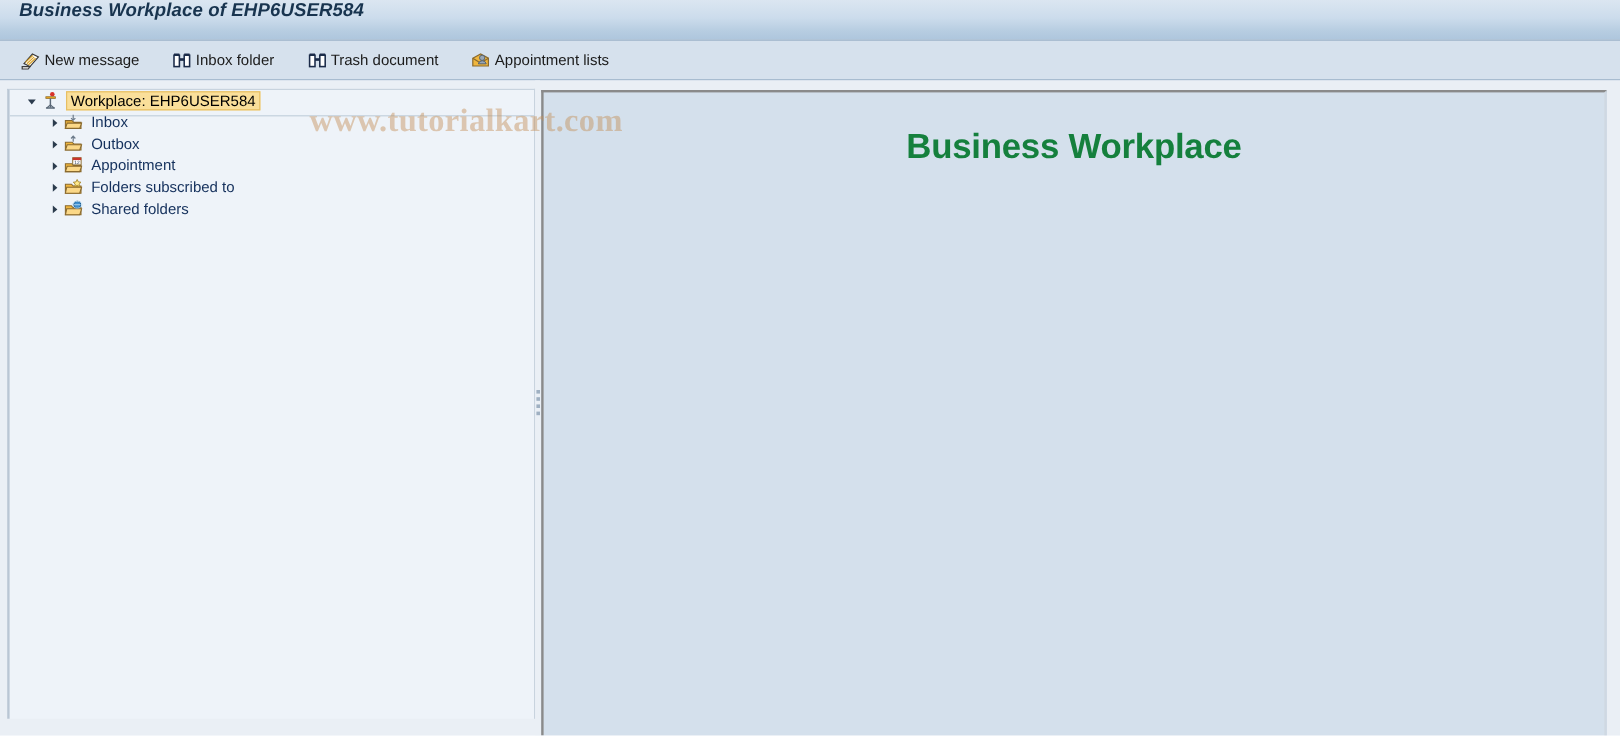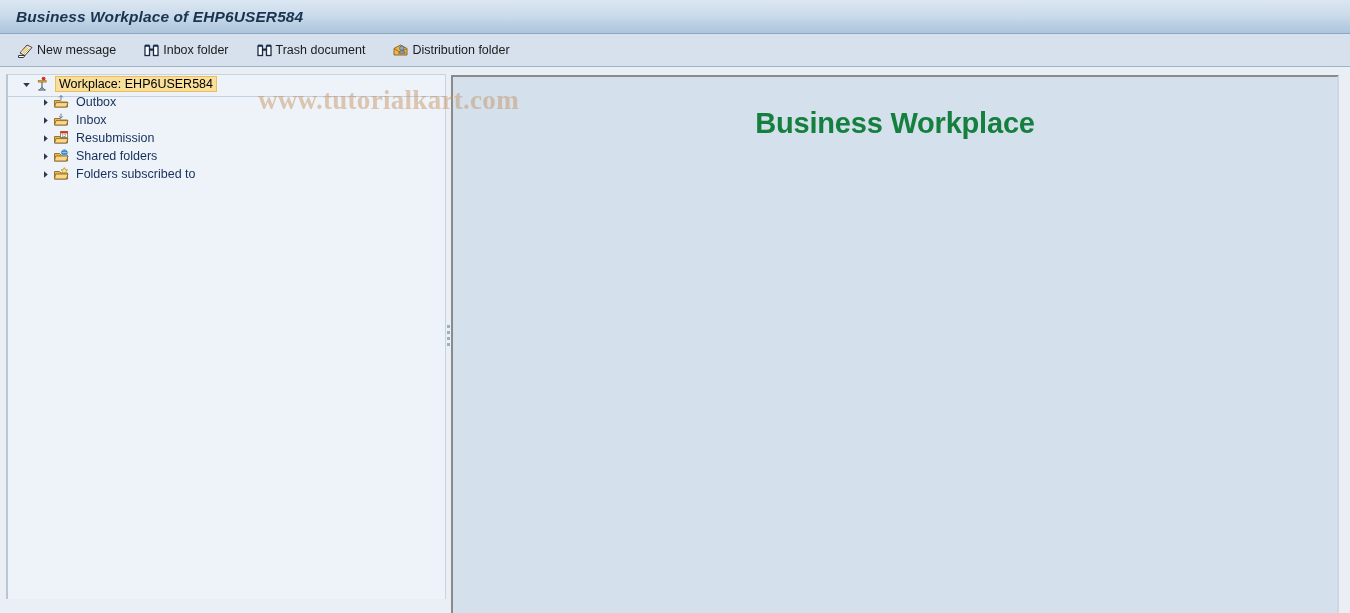--- a/index.html
+++ b/index.html
@@ -22,21 +22,20 @@
   
   .titlebar {
     position: absolute;
     left: 0; top: 0;
     width: 1350px;
     height: 34px;
     box-sizing: border-box;
     background: linear-gradient(to bottom, #dbe6f1 0%, #ccdcec 45%, #b7cde1 78%, #aec6dd 100%);
     border-bottom: 1px solid #8ea7c0;
     display: flex;
-    align-items: center;
   }
   .titlebar-text {
     margin-left: 16px;
     font-size: 15.5px;
     font-weight: bold;
     font-style: italic;
     color: #18344f;
     letter-spacing: 0.1px;
     white-space: nowrap;
   }
@@ -283,21 +282,21 @@
 
     <div class="tbtn">
       <span class="ticon">
         <svg width="17" height="17" viewBox="0 0 17 17">
           <path d="M2 6.5 L8.5 3 L15 6.5 L15 13 L2 13 Z" fill="#f0b63d" stroke="#8a6a2e" stroke-width="1"></path>
           <path d="M2 6.5 L8.5 10.5 L15 6.5" fill="none" stroke="#8a6a2e" stroke-width="0.9"></path>
           <circle cx="9.8" cy="6.2" r="2.2" fill="#9aa7b5" stroke="#51606f" stroke-width="0.8"></circle>
           <path d="M6.6 11.2 a3.4 3.4 0 0 1 6.6 0 z" fill="#9aa7b5" stroke="#51606f" stroke-width="0.8"></path>
         </svg>
       </span>
-      <span class="tlabel">Distribution folder</span>
+      <span class="tlabel">Appointment lists</span>
     </div>
 
   </div>
 
   <div class="watermark">www.tutorialkart.com</div>
 
   <div class="workarea">
 
     <div class="treepanel">
       <div class="tree-header-sep"></div>
@@ -326,94 +325,94 @@
         <div class="trow lvl1">
           <span class="expander">
             <svg width="9" height="9" viewBox="0 0 9 9">
                 <path d="M3 1.2 L3 7.8 L6.8 4.5 Z" fill="#2b3b4d"></path>
               </svg>
           </span>
           <span class="ticon2">
             <svg width="16" height="16" viewBox="0 0 16 16">
               <path d="M1.5 6.5 L7 6.5 L8.6 8 L14.5 8 L14.5 13 L1.5 13 Z" fill="#f0b63d" stroke="#8a6a2e" stroke-width="0.9"></path>
               <path d="M3 8.6 L15 8.6 L13.4 13 L1.5 13 Z" fill="#fbd888" stroke="#8a6a2e" stroke-width="0.9"></path>
+              <path d="M8 1.6 L8 6" stroke="#6d7b8b" stroke-width="1"></path>
+              <path d="M6.2 4.4 L8 6.2 L9.8 4.4" fill="none" stroke="#6d7b8b" stroke-width="1"></path>
+            </svg>
+          </span>
+          <span class="tlbl">Inbox</span>
+        </div>
+
+        <div class="trow lvl1">
+          <span class="expander">
+            <svg width="9" height="9" viewBox="0 0 9 9">
+                <path d="M3 1.2 L3 7.8 L6.8 4.5 Z" fill="#2b3b4d"></path>
+              </svg>
+          </span>
+          <span class="ticon2">
+            <svg width="16" height="16" viewBox="0 0 16 16">
+              <path d="M1.5 6.5 L7 6.5 L8.6 8 L14.5 8 L14.5 13 L1.5 13 Z" fill="#f0b63d" stroke="#8a6a2e" stroke-width="0.9"></path>
+              <path d="M3 8.6 L15 8.6 L13.4 13 L1.5 13 Z" fill="#fbd888" stroke="#8a6a2e" stroke-width="0.9"></path>
               <path d="M8 6.2 L8 1.6" stroke="#6d7b8b" stroke-width="1"></path>
               <path d="M6.2 3.4 L8 1.5 L9.8 3.4" fill="none" stroke="#6d7b8b" stroke-width="1"></path>
             </svg>
           </span>
           <span class="tlbl">Outbox</span>
-        </div>
-
-        <div class="trow lvl1">
-          <span class="expander">
-            <svg width="9" height="9" viewBox="0 0 9 9">
-                <path d="M3 1.2 L3 7.8 L6.8 4.5 Z" fill="#2b3b4d"></path>
-              </svg>
-          </span>
-          <span class="ticon2">
-            <svg width="16" height="16" viewBox="0 0 16 16">
-              <path d="M1.5 6.5 L7 6.5 L8.6 8 L14.5 8 L14.5 13 L1.5 13 Z" fill="#f0b63d" stroke="#8a6a2e" stroke-width="0.9"></path>
-              <path d="M3 8.6 L15 8.6 L13.4 13 L1.5 13 Z" fill="#fbd888" stroke="#8a6a2e" stroke-width="0.9"></path>
-              <path d="M8 1.6 L8 6" stroke="#6d7b8b" stroke-width="1"></path>
-              <path d="M6.2 4.4 L8 6.2 L9.8 4.4" fill="none" stroke="#6d7b8b" stroke-width="1"></path>
-            </svg>
-          </span>
-          <span class="tlbl">Inbox</span>
         </div>
 
         <div class="trow lvl1">
           <span class="expander">
             <svg width="9" height="9" viewBox="0 0 9 9">
                 <path d="M3 1.2 L3 7.8 L6.8 4.5 Z" fill="#2b3b4d"></path>
               </svg>
           </span>
           <span class="ticon2">
             <svg width="16" height="16" viewBox="0 0 16 16">
               <path d="M1.5 6.5 L7 6.5 L8.6 8 L14.5 8 L14.5 13 L1.5 13 Z" fill="#f0b63d" stroke="#8a6a2e" stroke-width="0.9"></path>
               <path d="M3 8.6 L15 8.6 L13.4 13 L1.5 13 Z" fill="#fbd888" stroke="#8a6a2e" stroke-width="0.9"></path>
               <rect x="7.6" y="1.4" width="7" height="6" fill="#ffffff" stroke="#8a6a2e" stroke-width="0.8"></rect>
               <rect x="7.6" y="1.4" width="7" height="2" fill="#c9342c"></rect>
               <text x="11.1" y="6.6" font-size="4" font-family="Liberation Sans, sans-serif" fill="#1b2b49" text-anchor="middle">12</text>
             </svg>
           </span>
-          <span class="tlbl">Resubmission</span>
-        </div>
-
+          <span class="tlbl">Appointment</span>
+        </div>
+
+
+        <div class="trow lvl1">
+          <span class="expander">
+            <svg width="9" height="9" viewBox="0 0 9 9">
+                <path d="M3 1.2 L3 7.8 L6.8 4.5 Z" fill="#2b3b4d"></path>
+              </svg>
+          </span>
+          <span class="ticon2">
+            <svg width="16" height="16" viewBox="0 0 16 16">
+              <path d="M1.5 5.5 L6.5 5.5 L8 7 L14.5 7 L14.5 13 L1.5 13 Z" fill="#f0b63d" stroke="#8a6a2e" stroke-width="0.9"></path>
+              <path d="M2.6 8 L15 8 L13.4 13 L1.5 13 Z" fill="#fbd888" stroke="#8a6a2e" stroke-width="0.9"></path>
+              <path d="M11.3 1.6 L12.3 3.6 L14.5 3.9 L12.9 5.4 L13.3 7.5 L11.3 6.5 L9.3 7.5 L9.7 5.4 L8.1 3.9 L10.3 3.6 Z" fill="#ffe98a" stroke="#a98a2e" stroke-width="0.8"></path>
+            </svg>
+          </span>
+          <span class="tlbl">Folders subscribed to</span>
+        </div>
 
         <div class="trow lvl1">
           <span class="expander">
             <svg width="9" height="9" viewBox="0 0 9 9">
                 <path d="M3 1.2 L3 7.8 L6.8 4.5 Z" fill="#2b3b4d"></path>
               </svg>
           </span>
           <span class="ticon2">
             <svg width="16" height="16" viewBox="0 0 16 16">
               <path d="M1.5 5.5 L6.5 5.5 L8 7 L14.5 7 L14.5 13 L1.5 13 Z" fill="#f0b63d" stroke="#8a6a2e" stroke-width="0.9"></path>
               <path d="M2.6 8 L15 8 L13.4 13 L1.5 13 Z" fill="#fbd888" stroke="#8a6a2e" stroke-width="0.9"></path>
               <circle cx="11.4" cy="4.6" r="2.8" fill="#3f8fd0" stroke="#1e5f96" stroke-width="0.9"></circle>
               <path d="M8.6 4.6 L14.2 4.6 M11.4 1.8 a4 2.8 0 0 1 0 5.6 a4 2.8 0 0 1 0 -5.6" fill="none" stroke="#bfe0f6" stroke-width="0.7"></path>
             </svg>
           </span>
           <span class="tlbl">Shared folders</span>
-        </div>
-
-        <div class="trow lvl1">
-          <span class="expander">
-            <svg width="9" height="9" viewBox="0 0 9 9">
-                <path d="M3 1.2 L3 7.8 L6.8 4.5 Z" fill="#2b3b4d"></path>
-              </svg>
-          </span>
-          <span class="ticon2">
-            <svg width="16" height="16" viewBox="0 0 16 16">
-              <path d="M1.5 5.5 L6.5 5.5 L8 7 L14.5 7 L14.5 13 L1.5 13 Z" fill="#f0b63d" stroke="#8a6a2e" stroke-width="0.9"></path>
-              <path d="M2.6 8 L15 8 L13.4 13 L1.5 13 Z" fill="#fbd888" stroke="#8a6a2e" stroke-width="0.9"></path>
-              <path d="M11.3 1.6 L12.3 3.6 L14.5 3.9 L12.9 5.4 L13.3 7.5 L11.3 6.5 L9.3 7.5 L9.7 5.4 L8.1 3.9 L10.3 3.6 Z" fill="#ffe98a" stroke="#a98a2e" stroke-width="0.8"></path>
-            </svg>
-          </span>
-          <span class="tlbl">Folders subscribed to</span>
         </div>
 
 
 
       </div>
     </div>
 
     <div class="splitter">
       <div class="grip">
         <i></i>

